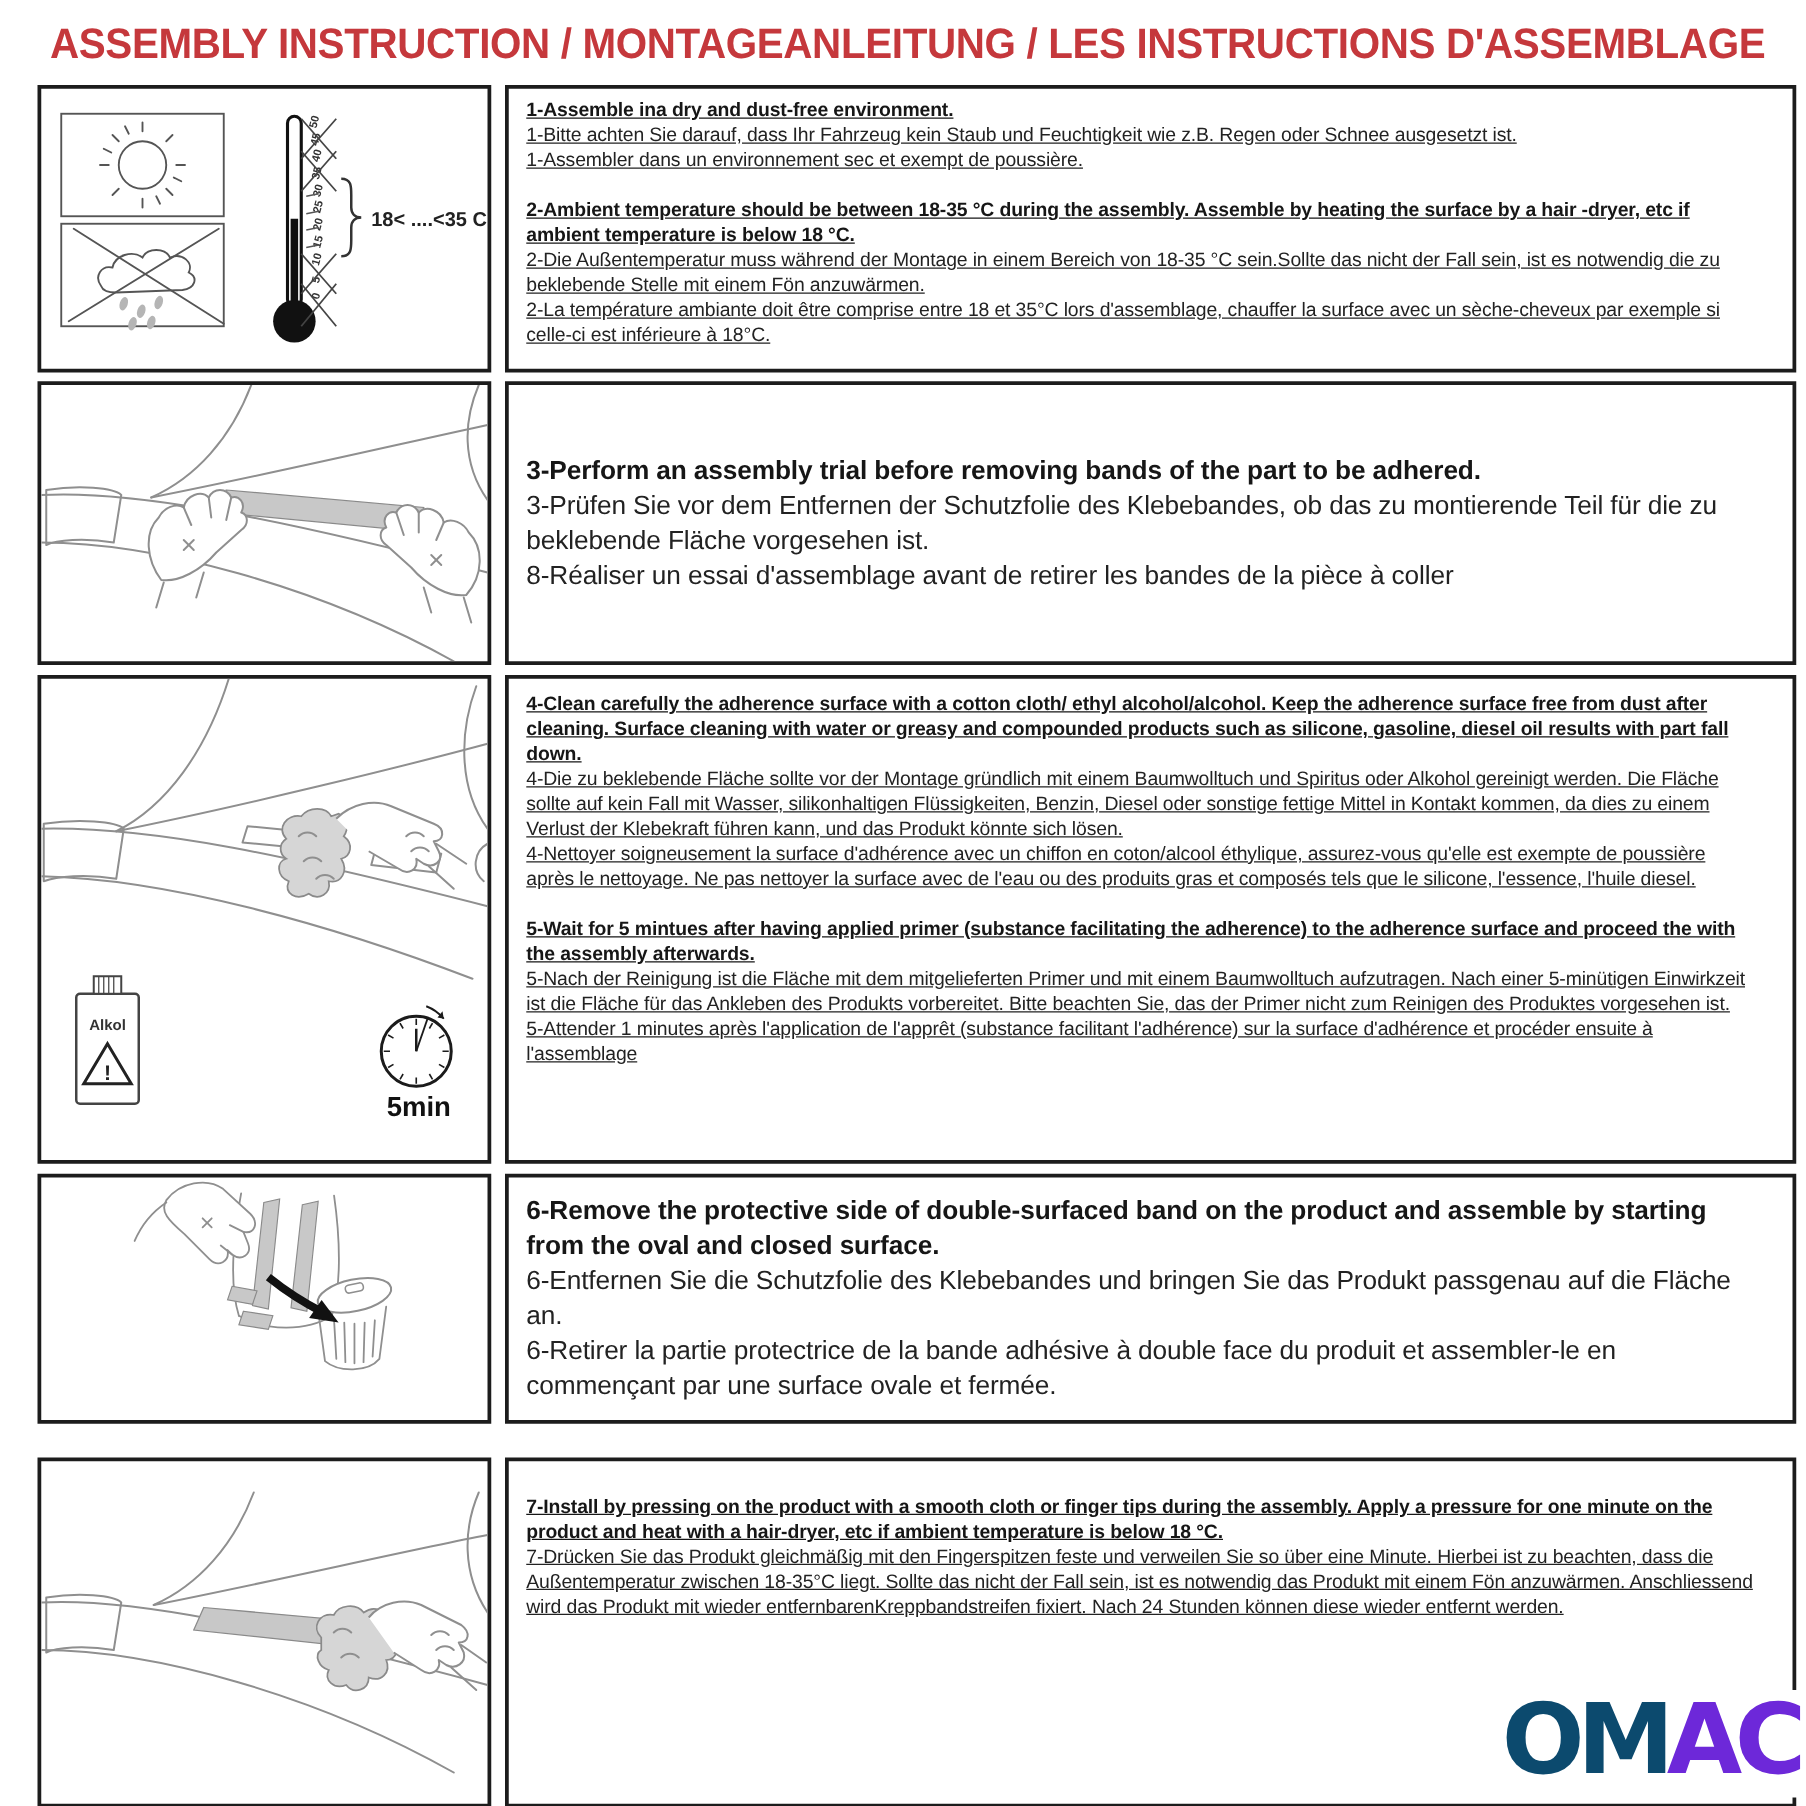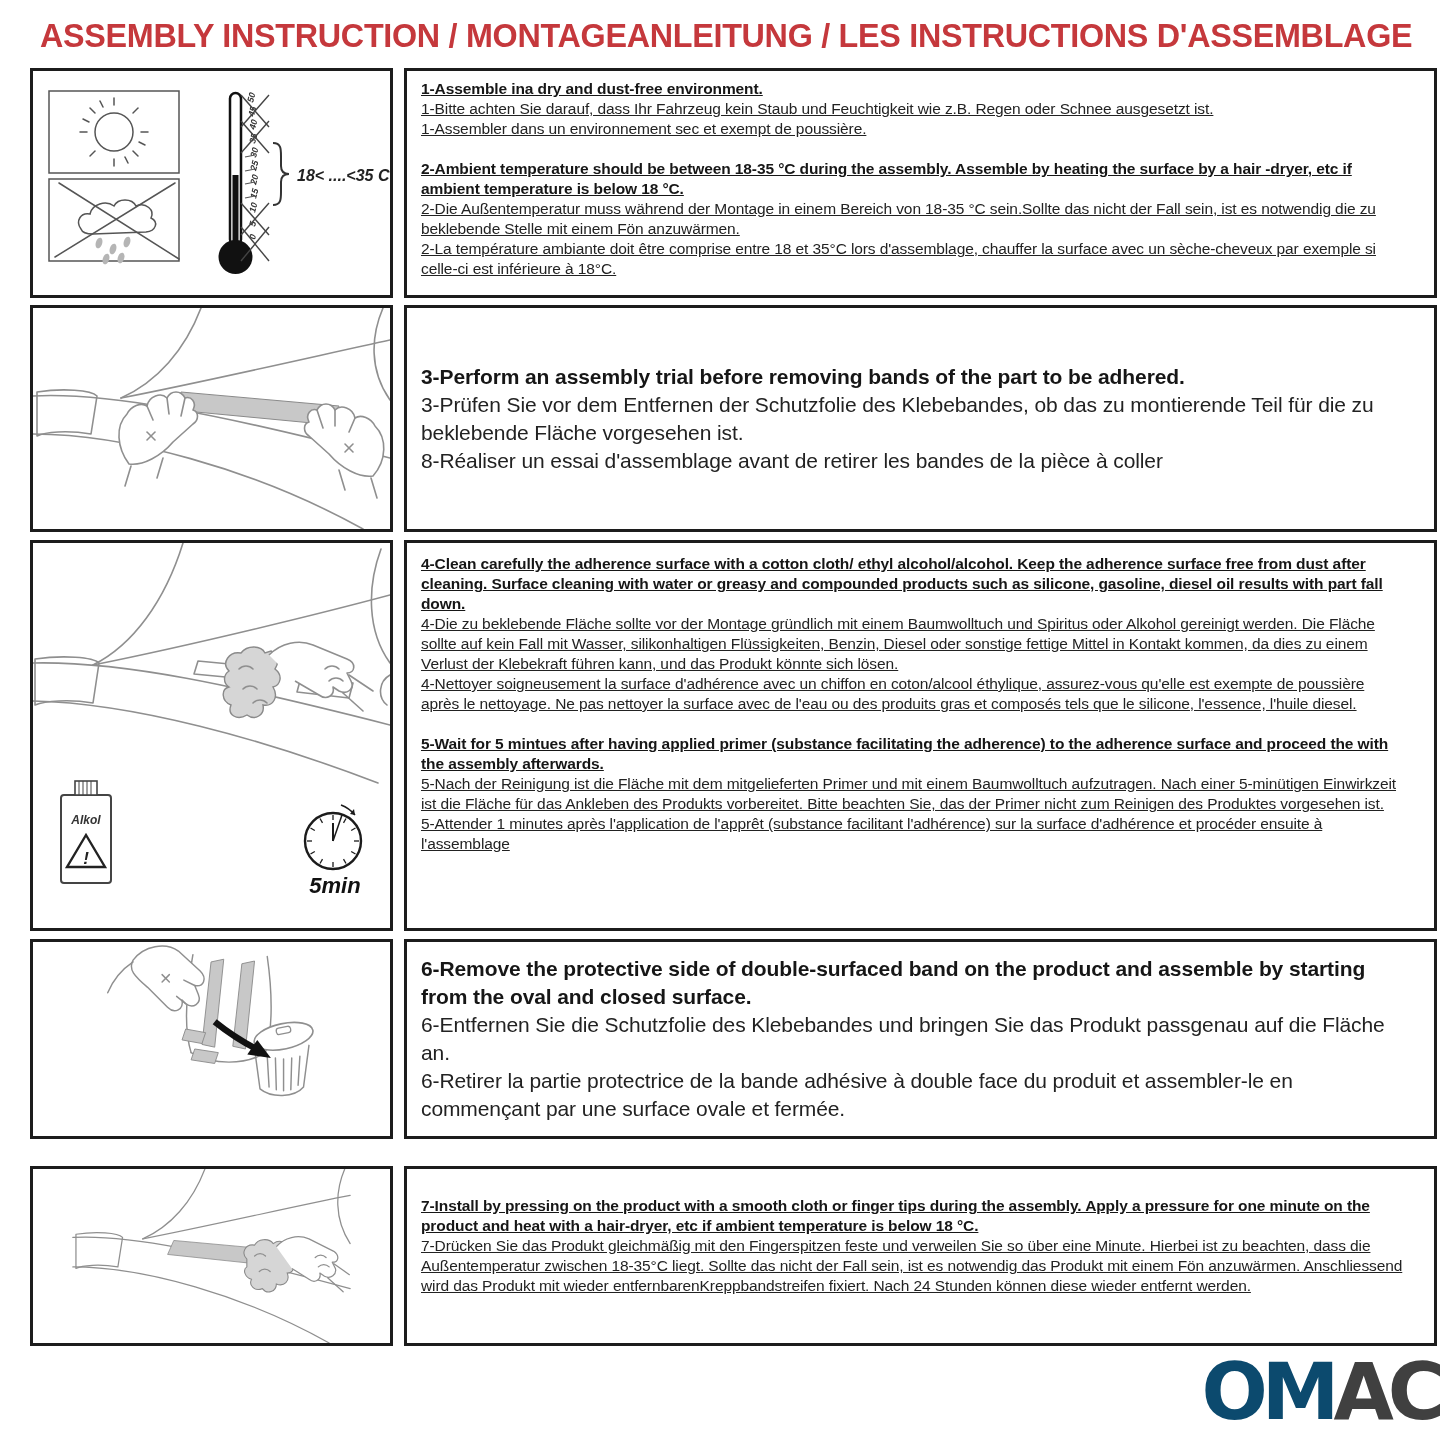--- a/index.html
+++ b/index.html
@@ -1,20 +1,20 @@
 <!DOCTYPE html>
 <html><head>
 <meta charset="utf-8">
 <style>
   html,body{margin:0;padding:0;background:#fff;}
   body{width:1445px;height:1445px;position:relative;font-family:"Liberation Sans",sans-serif;color:#222;overflow:hidden;}
   .page-title{position:absolute;left:40px;top:16px;font-size:34px;font-weight:800;color:#c5383c;
     white-space:nowrap;transform:scaleX(.95);transform-origin:left top;letter-spacing:-.3px;}
   .row{position:absolute;left:30px;display:flex;gap:11px;}
-  .illus{width:363px;border:3px solid #1c1c1c;box-sizing:border-box;background:#fff;overflow:hidden;flex:none;font-style:italic;}
+  .illus{width:363px;border:3px solid #1c1c1c;box-sizing:border-box;background:#fff;overflow:hidden;flex:none;}
   .illus svg{display:block;width:100%;height:100%;}
   .txt{width:1033px;border:3px solid #1c1c1c;box-sizing:border-box;background:#fff;overflow:hidden;
     display:flex;flex-direction:column;}
   .txt p{margin:0;max-width:990px;}
   .small p{font-size:15.5px;line-height:20px;letter-spacing:-.1px;text-decoration:underline;}
   .big p{font-size:21px;line-height:28px;letter-spacing:-.1px;}
   .b{font-weight:700;color:#161616;}
   .gap{height:20px;flex:none;}
   .pad-top8{padding:8px 16px 4px 14px;}
   .pad-top12{padding:11px 28px 4px 14px;}
@@ -22,21 +22,21 @@
   .vcenter{justify-content:center;padding:0 16px 0 14px;}
   .sketch{stroke:#8f8f8f;stroke-width:1.6;fill:none;stroke-linecap:round;stroke-linejoin:round;}
   .pict{stroke:#555;stroke-width:1.5;fill:none;stroke-linecap:round;}
   .strip{fill:#c8c8c8;stroke:#8a8a8a;stroke-width:1;}
   .cloth{fill:#d6d6d6;stroke:#8a8a8a;stroke-width:1.4;}
   .hand{fill:#ffffff;stroke:#8f8f8f;stroke-width:1.6;stroke-linejoin:round;}
   .tick{font-size:9px;fill:#333;font-weight:700;}
   .logo{position:absolute;top:1352px;right:4px;background:#fff;padding:0 2px 6px 18px;z-index:5;
     font-family:"DejaVu Sans",sans-serif;font-weight:bold;font-size:78px;line-height:80px;letter-spacing:-6px;}
   .logo .lb{color:#0c4a6e;}
-  .logo .lr{color:#404040;}
+  .logo .lr{color:#6d28d9;}
 </style>
 </head>
 <body>
 
 <div class="page-title">ASSEMBLY INSTRUCTION / MONTAGEANLEITUNG / LES INSTRUCTIONS D'ASSEMBLAGE</div>
 
 <div class="row" style="top:68px;height:230px;">
   <div class="illus">
     <svg viewBox="0 0 357 224">
 
@@ -287,21 +287,21 @@
       </g>
     </svg>
   </div>
   <div class="txt big vcenter">
     <p class="b">6-Remove the protective side of double-surfaced band on the product and assemble by starting from the oval and closed surface.</p>
     <p>6-Entfernen Sie die Schutzfolie des Klebebandes und bringen Sie das Produkt passgenau auf die Fläche an.</p>
     <p>6-Retirer la partie protectrice de la bande adhésive à double face du produit et assembler-le en commençant par une surface ovale et fermée.</p>
   </div>
 </div>
 
-<div class="row" style="top:1166px;height:180px;">
+<div class="row" style="top:1166px;height:280px;">
   <div class="illus">
     <svg viewBox="0 0 357 224">
       <g class="sketch">
         <path d="M170,0 C154,42 126,74 90,90"></path>
         <path d="M90,90 C182,72 294,46 357,34"></path>
         <path d="M0,88 C70,84 180,106 357,154"></path>
         <path d="M0,126 C90,126 220,162 330,224"></path>
         <path d="M4,84 C30,80 58,82 64,88 L58,126 C34,122 12,124 4,128 Z"></path>
         <path d="M350,0 C338,28 336,64 357,96"></path>
       </g>

